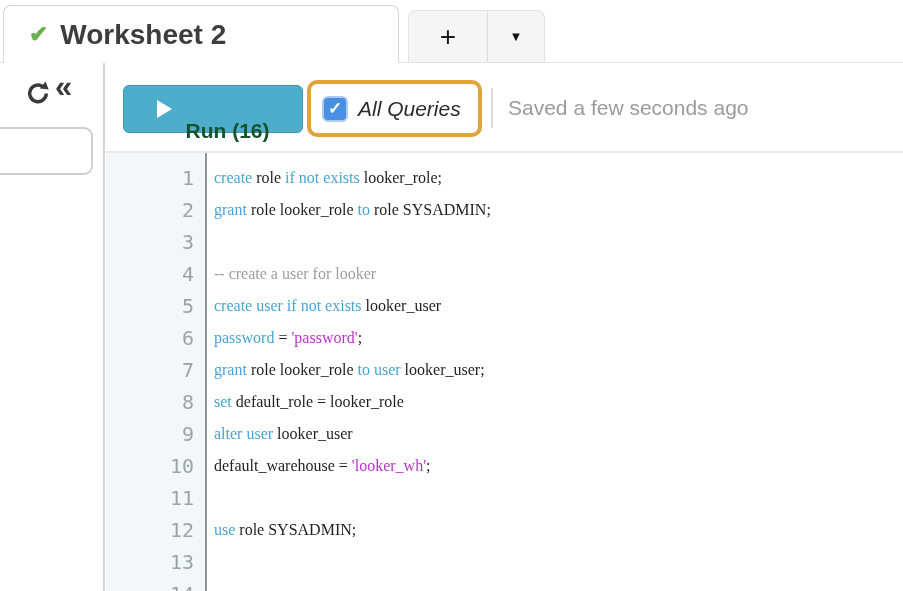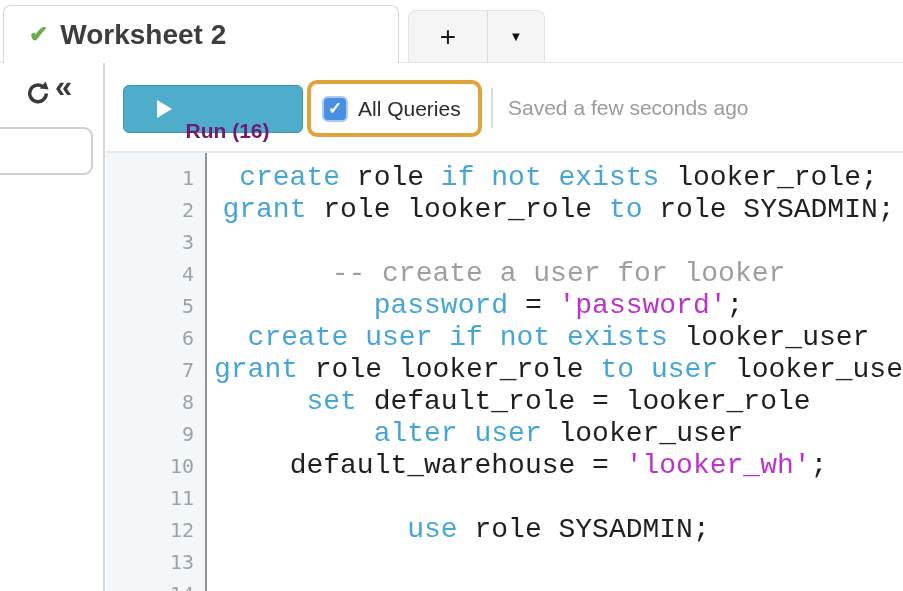--- a/index.html
+++ b/index.html
@@ -41,46 +41,46 @@
     border:2px solid #cfcfcf;border-radius:9px;background:#fff;}
   
   .run-btn{
     position:absolute;left:123px;top:85px;width:180px;height:48px;
     background:var(--accent_teal,#4dadca);border:1px solid var(--accent_teal_border,#3e96b4);
     border-radius:6px;box-sizing:border-box;cursor:pointer;
     display:flex;align-items:center;justify-content:center;gap:14px;
   }
   .play-tri{width:0;height:0;border-left:15px solid #fff;
     border-top:9px solid transparent;border-bottom:9px solid transparent;}
-  .run-label{color:#701a75;font-size:21px;font-weight:bold;margin-top:44px;}
+  .run-label{color:#14532d;font-size:21px;font-weight:bold;margin-top:44px;}
   .aq-highlight{
     position:absolute;left:307px;top:80px;width:175px;height:57px;box-sizing:border-box;
     border:4px solid var(--annotation_orange,#e3a33c);border-radius:10px;
     display:flex;align-items:center;padding-left:11px;gap:10px;background:#fff;
   }
   .aq-checkbox{
     width:26px;height:26px;box-sizing:border-box;border-radius:6px;
     background:var(--checkbox_blue,#4a90e2);border:2px solid var(--checkbox_halo,#abc9f2);
     display:flex;align-items:center;justify-content:center;cursor:pointer;
     color:#fff;font-size:17px;font-weight:bold;line-height:1;
   }
-  .aq-label{font-size:21px;color:#2b2b2b;font-weight:500;cursor:pointer;}
+  .aq-label{font-size:21px;color:#2b2b2b;font-weight:500;cursor:pointer;font-style:italic;}
   .tb-divider{position:absolute;left:491px;top:88px;width:2px;height:40px;background:#ddd;}
   .saved-status{position:absolute;left:508px;top:96px;font-size:21px;color:var(--muted_text,#9b9b9b);}
   .toolbar-line{position:absolute;left:106px;top:151px;width:797px;height:2px;background:#e9e9e9;}
   
   .code-area{position:absolute;left:106px;top:153px;width:797px;height:438px;overflow:hidden;background:#fff;}
   .gutter{position:absolute;left:0;top:0;width:99px;height:438px;box-sizing:content-box;
     background:var(--gutter_bg,#f3f7f9);border-right:2px solid var(--gutter_border,#8d959b);
     padding-top:9px;}
   .code-lines{position:absolute;left:101px;top:0;right:0;padding:9px 0 0 7px;}
   .ln{height:32px;line-height:32px;text-align:right;padding-right:11px;
     font-family:"DejaVu Sans Mono",monospace;font-size:20px;color:var(--line_number,#9ba3a9);}
   .cl{height:32px;line-height:32px;white-space:pre;
-    font-family:Liberation Mono, monospace;font-size:28px;color:var(--code_text,#1f1f1f);text-align:center;}
+    font-family:Liberation Serif, serif;font-size:16px;color:var(--code_text,#1f1f1f);}
   .tk{color:var(--keyword,#45a6d6);}
   .ts{color:var(--string,#bb33cc);}
   .tc{color:var(--comment,#9e9e9e);}
   .tp{color:var(--code_text,#1f1f1f);}
 </style>
 </head>
 <body>
 
 <div class="tab-active">
   <span class="tab-check">✔</span>
@@ -136,22 +136,22 @@
       <div class="ln">11</div>
       <div class="ln">12</div>
       <div class="ln">13</div>
       <div class="ln">14</div>
     </div>
   <div class="code-lines" id="code-lines">
       <div class="cl"><span class="tk">create</span><span class="tp"> role </span><span class="tk">if</span><span class="tp"> </span><span class="tk">not</span><span class="tp"> </span><span class="tk">exists</span><span class="tp"> looker_role;</span></div>
       <div class="cl"><span class="tk">grant</span><span class="tp"> role looker_role </span><span class="tk">to</span><span class="tp"> role SYSADMIN;</span></div>
       <div class="cl"></div>
       <div class="cl"><span class="tc">-- create a user for looker</span></div>
+      <div class="cl"><span class="tk">create</span><span class="tp"> </span><span class="tk">user</span><span class="tp"> </span><span class="tk">if</span><span class="tp"> </span><span class="tk">not</span><span class="tp"> </span><span class="tk">exists</span><span class="tp"> looker_user</span></div>
       <div class="cl"><span class="tk">password</span><span class="tp"> = </span><span class="ts">'password'</span><span class="tp">;</span></div>
-      <div class="cl"><span class="tk">create</span><span class="tp"> </span><span class="tk">user</span><span class="tp"> </span><span class="tk">if</span><span class="tp"> </span><span class="tk">not</span><span class="tp"> </span><span class="tk">exists</span><span class="tp"> looker_user</span></div>
       <div class="cl"><span class="tk">grant</span><span class="tp"> role looker_role </span><span class="tk">to</span><span class="tp"> </span><span class="tk">user</span><span class="tp"> looker_user;</span></div>
       <div class="cl"><span class="tk">set</span><span class="tp"> default_role = looker_role</span></div>
       <div class="cl"><span class="tk">alter</span><span class="tp"> </span><span class="tk">user</span><span class="tp"> looker_user</span></div>
       <div class="cl"><span class="tp">default_warehouse = </span><span class="ts">'looker_wh'</span><span class="tp">;</span></div>
       <div class="cl"></div>
       <div class="cl"><span class="tk">use</span><span class="tp"> role SYSADMIN;</span></div>
       <div class="cl"></div>
     </div>
 </div>
 

